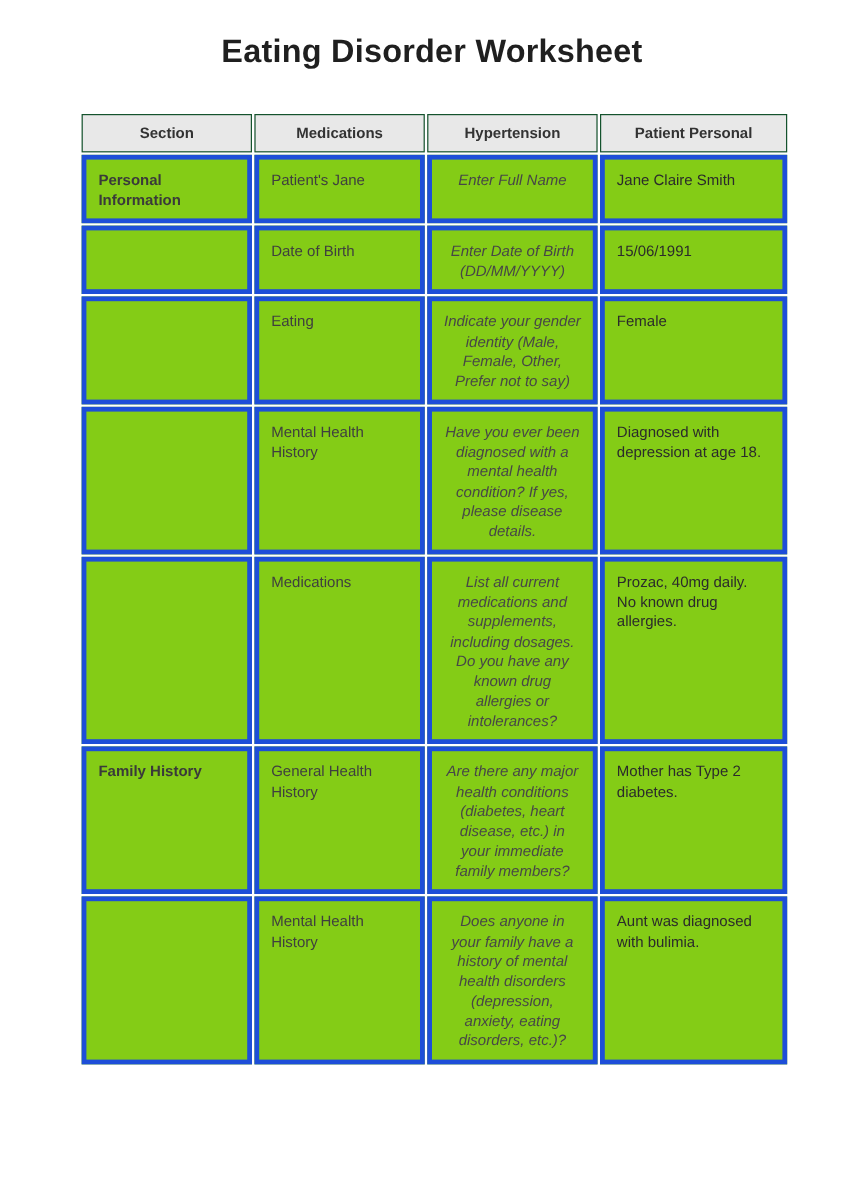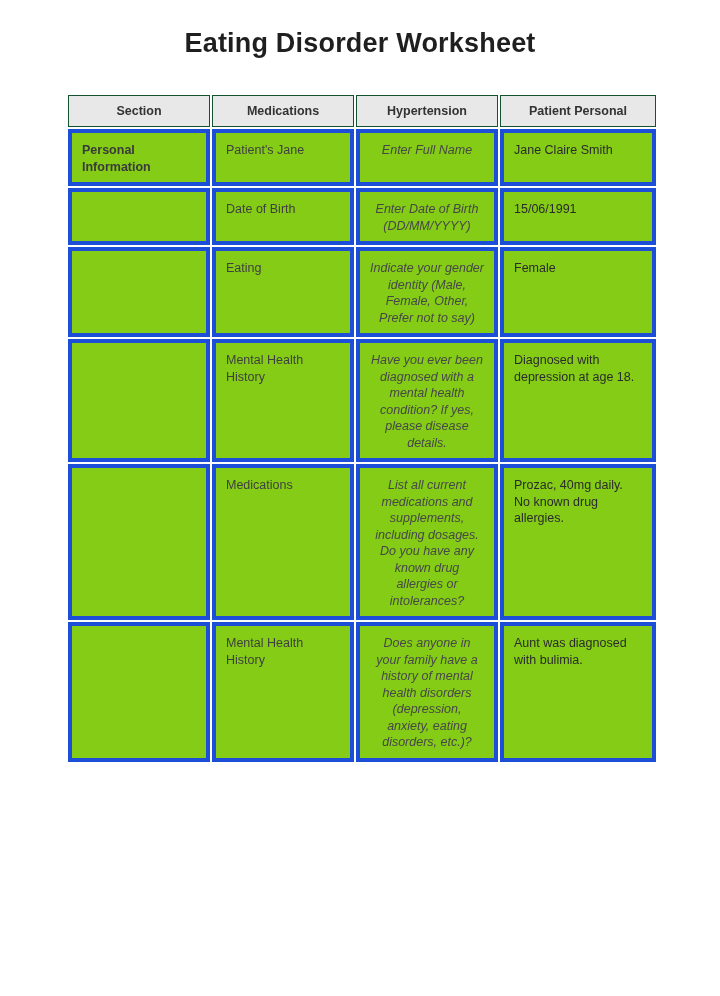--- a/index.html
+++ b/index.html
@@ -129,20 +129,26 @@
     <td class="cell-response">Diagnosed with depression at age 18.</td>
   </tr>
 
   <tr>
     <td class="cell-section"></td>
     <td class="cell-subsection">Medications</td>
     <td class="cell-instructions">List all current medications and supplements, including dosages. Do you have any known drug allergies or intolerances?</td>
     <td class="cell-response">Prozac, 40mg daily. No known drug allergies.</td>
   </tr>
 
+  <tr>
+    <td class="cell-section">Family History</td>
+    <td class="cell-subsection">General Health History</td>
+    <td class="cell-instructions">Are there any major health conditions (diabetes, heart disease, etc.) in your immediate family members?</td>
+    <td class="cell-response">Mother has Type 2 diabetes.</td>
+  </tr>
 
   <tr>
     <td class="cell-section"></td>
     <td class="cell-subsection">Mental Health History</td>
     <td class="cell-instructions">Does anyone in your family have a history of mental health disorders (depression, anxiety, eating disorders, etc.)?</td>
     <td class="cell-response">Aunt was diagnosed with bulimia.</td>
   </tr>
 </tbody>
   </table>
 </div>

